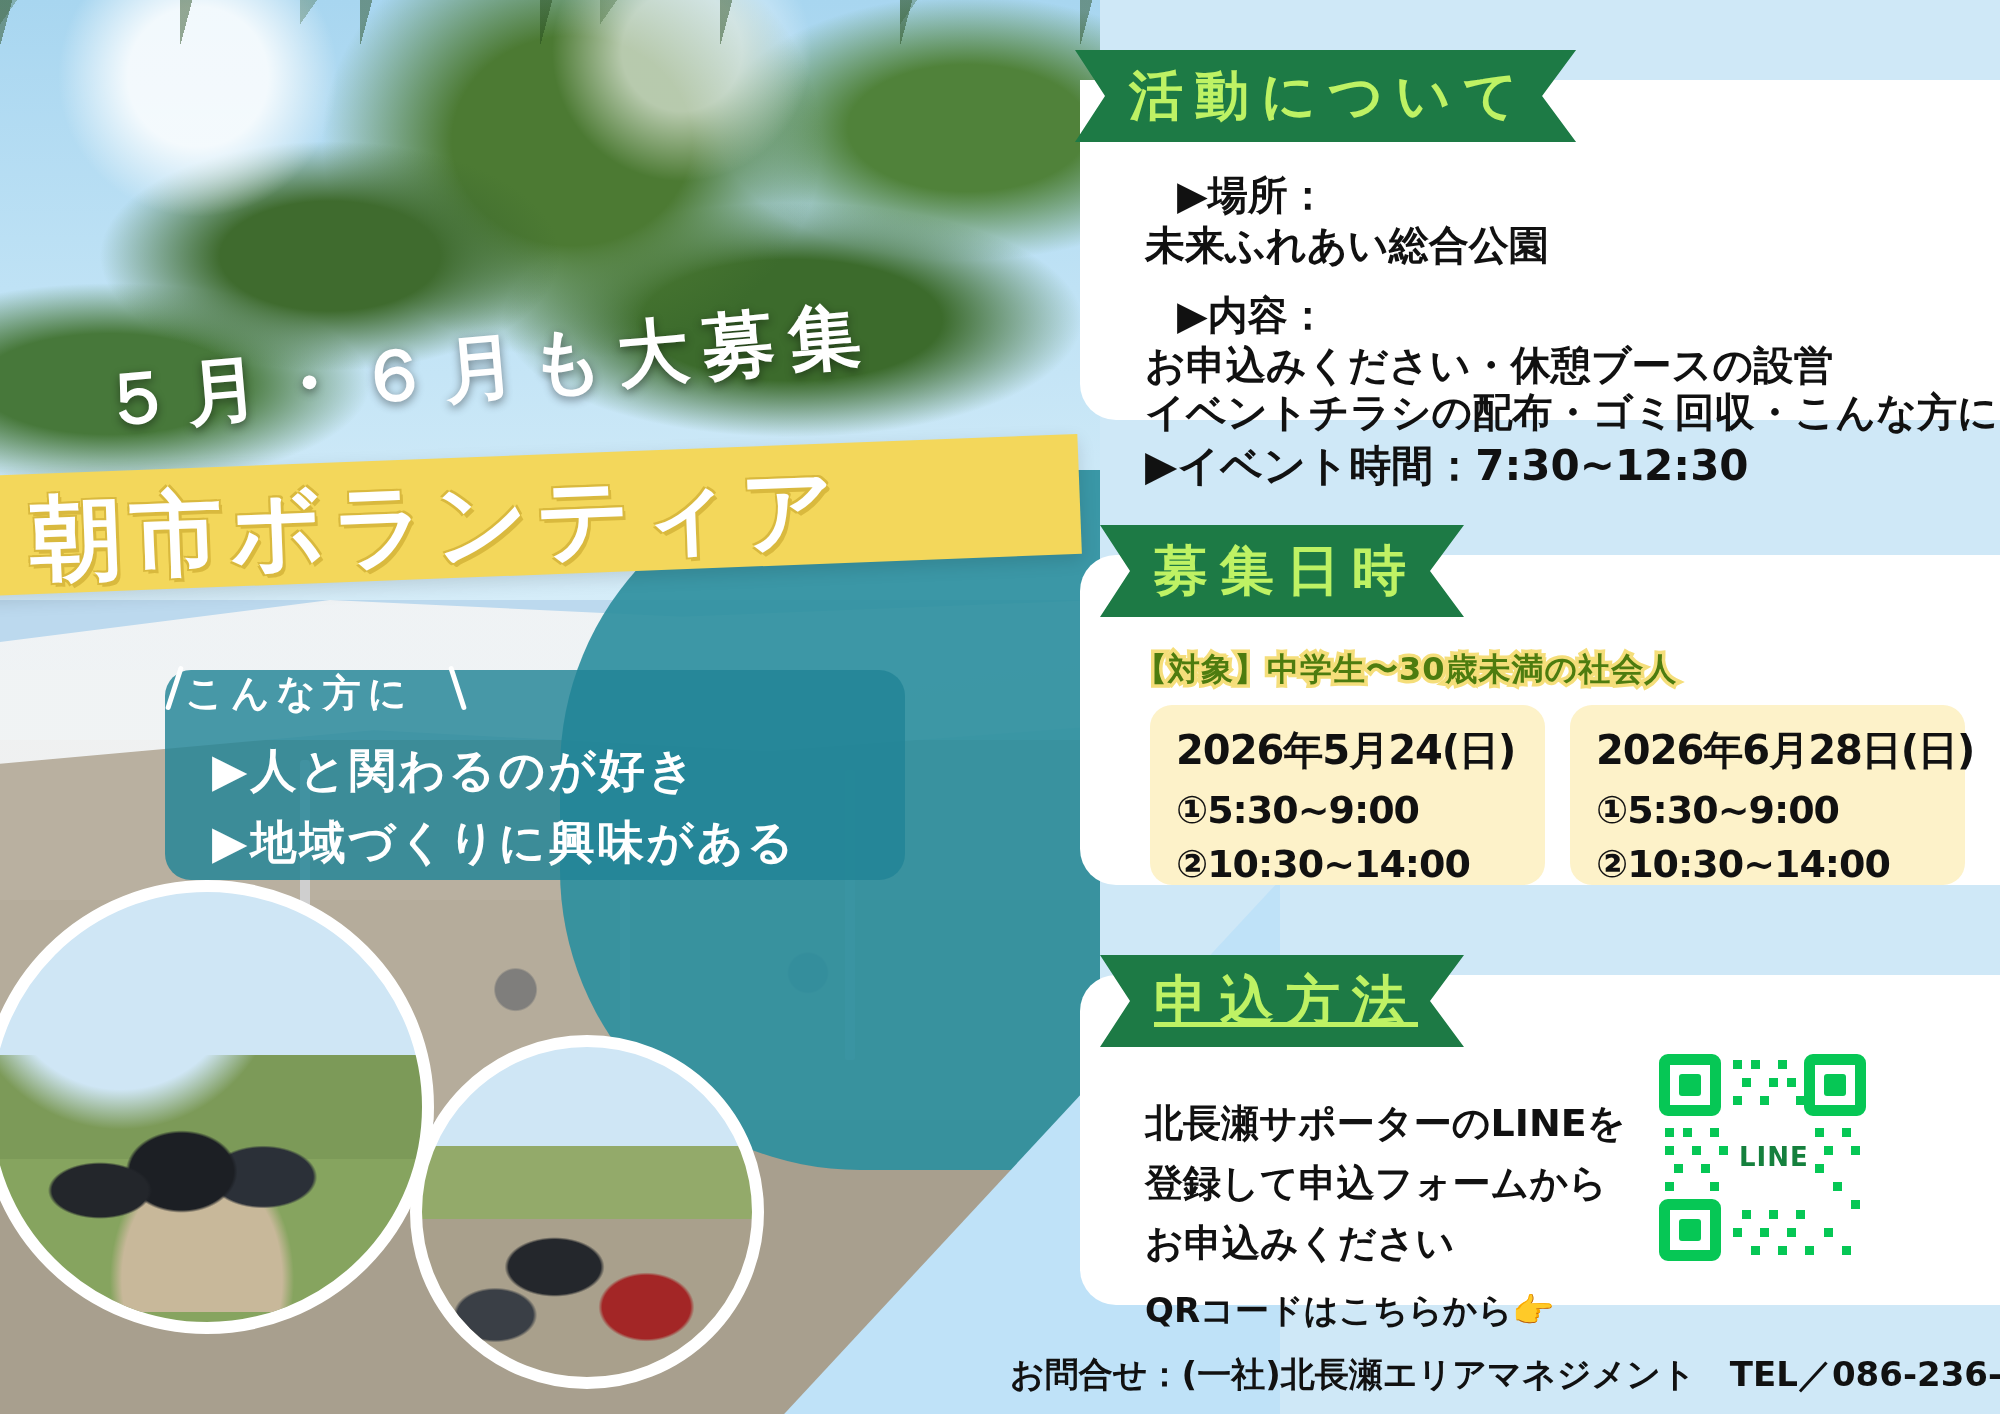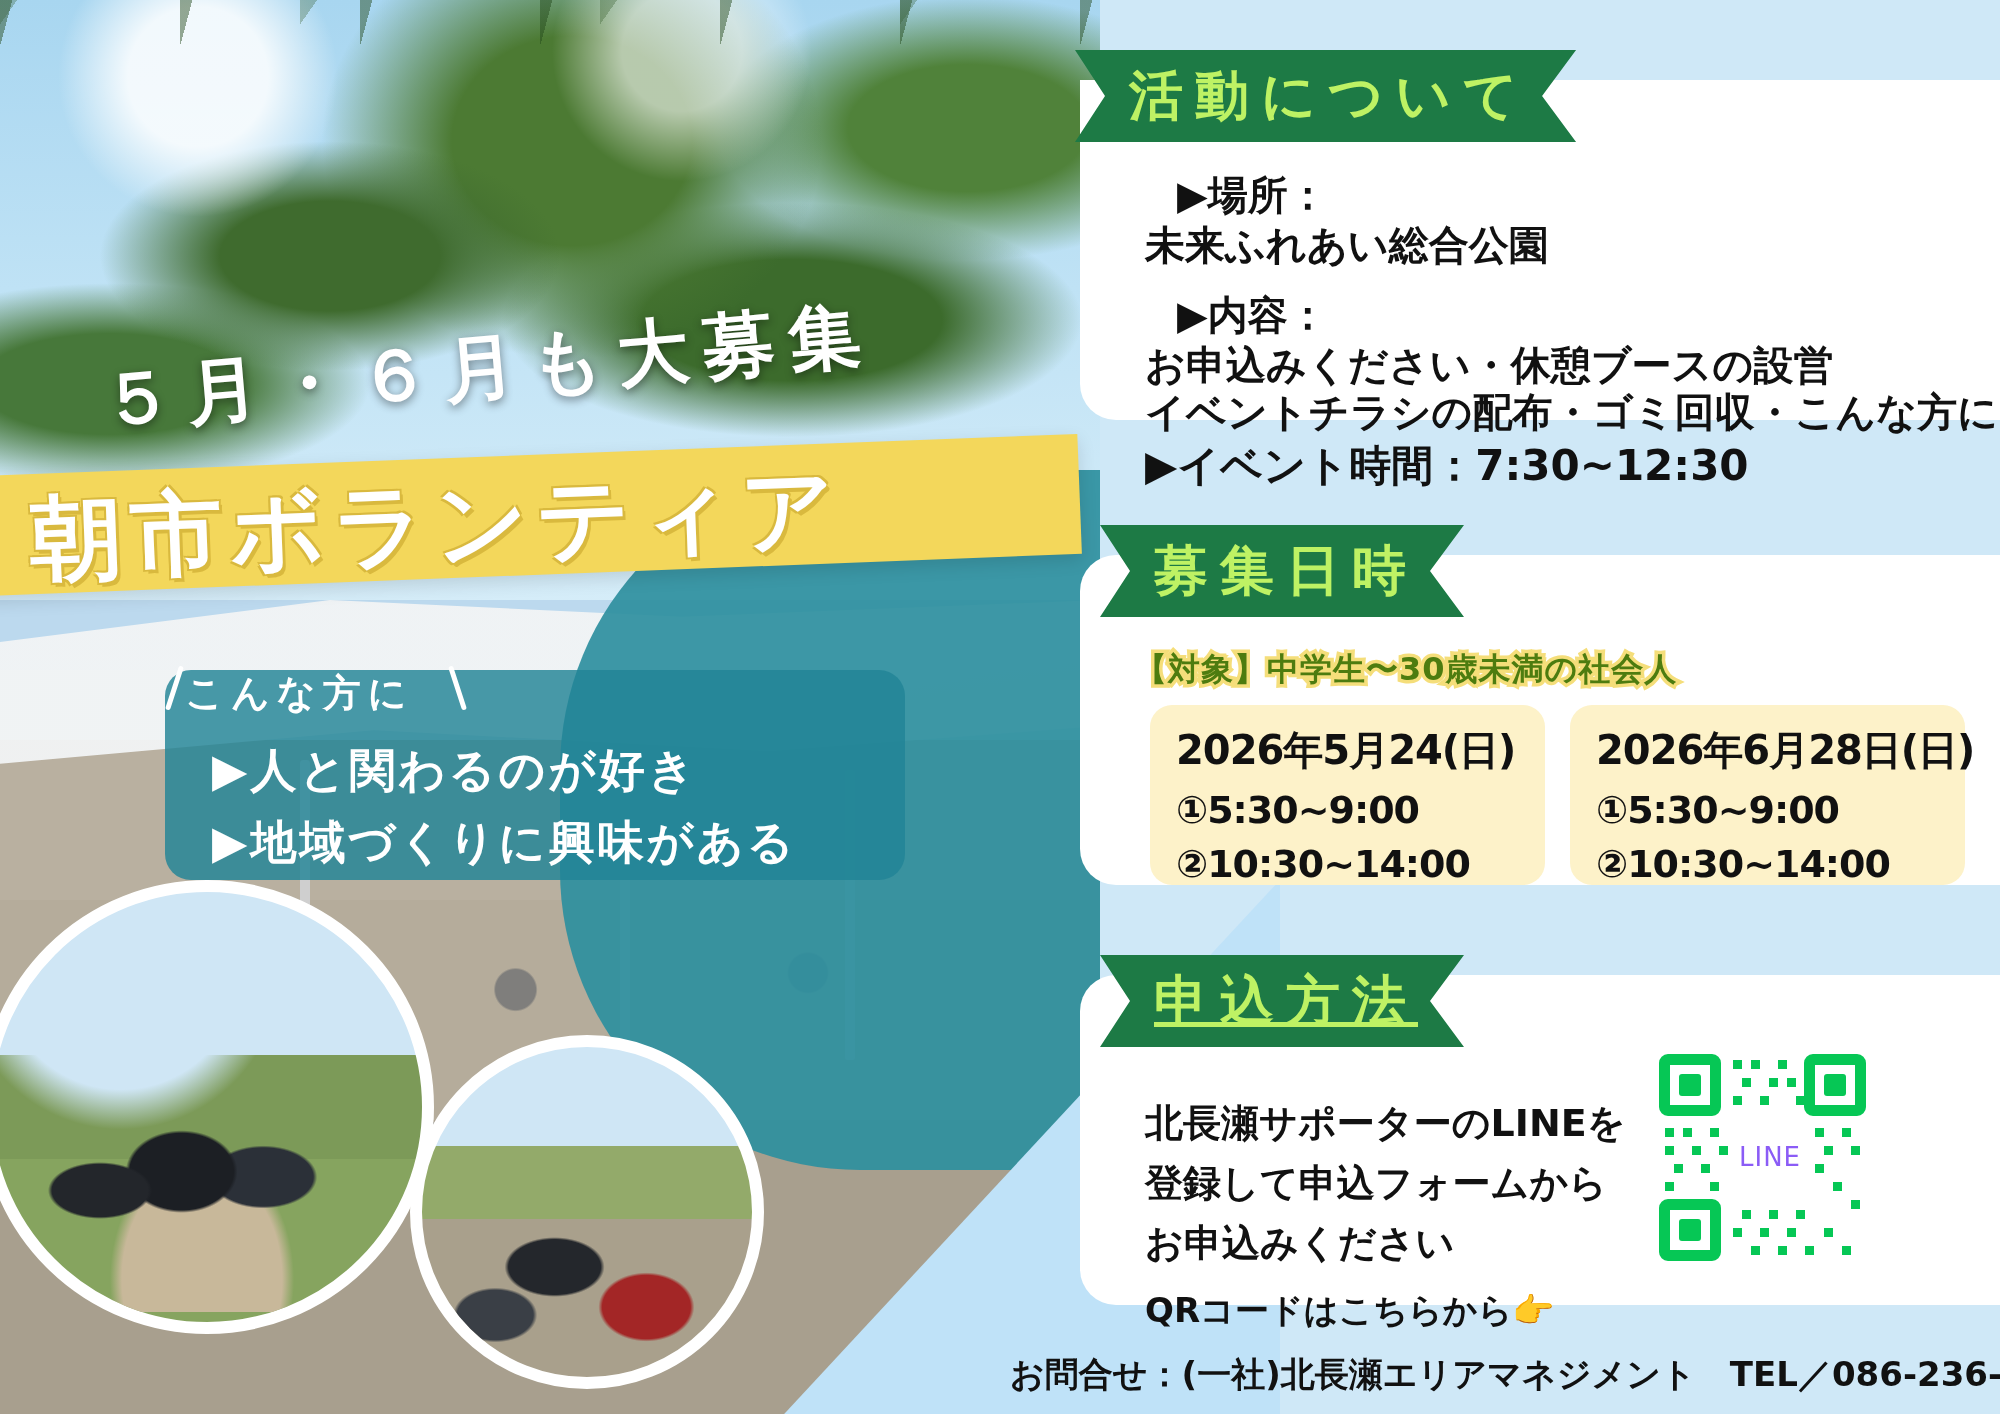--- a/index.html
+++ b/index.html
@@ -223,21 +223,21 @@
   
   .qr{
     position:absolute;left:1655px;top:1050px;width:215px;height:215px;
     background:#ffffff;
   }
   .qr-cell{position:absolute;background:#06c755;}
   .qr-eye{position:absolute;border:11px solid #06c755;border-radius:9px;width:40px;height:40px;}
   .qr-eye::after{content:"";position:absolute;left:9px;top:9px;width:22px;height:22px;background:#06c755;border-radius:3px;}
   .qr-line-label{
     position:absolute;left:78px;top:90px;
-    background:#ffffff;color:#8b5cf6;font-size:26px;font-weight:normal;
+    background:#ffffff;color:#15803d;font-size:26px;font-weight:bold;
     padding:2px 6px;letter-spacing:1px;
   }
 
   .footer{
     position:absolute;left:1010px;top:1352px;
     font-size:34px;font-weight:bold;color:#111;white-space:nowrap;
   }
 </style>
 </head>
 <body>

